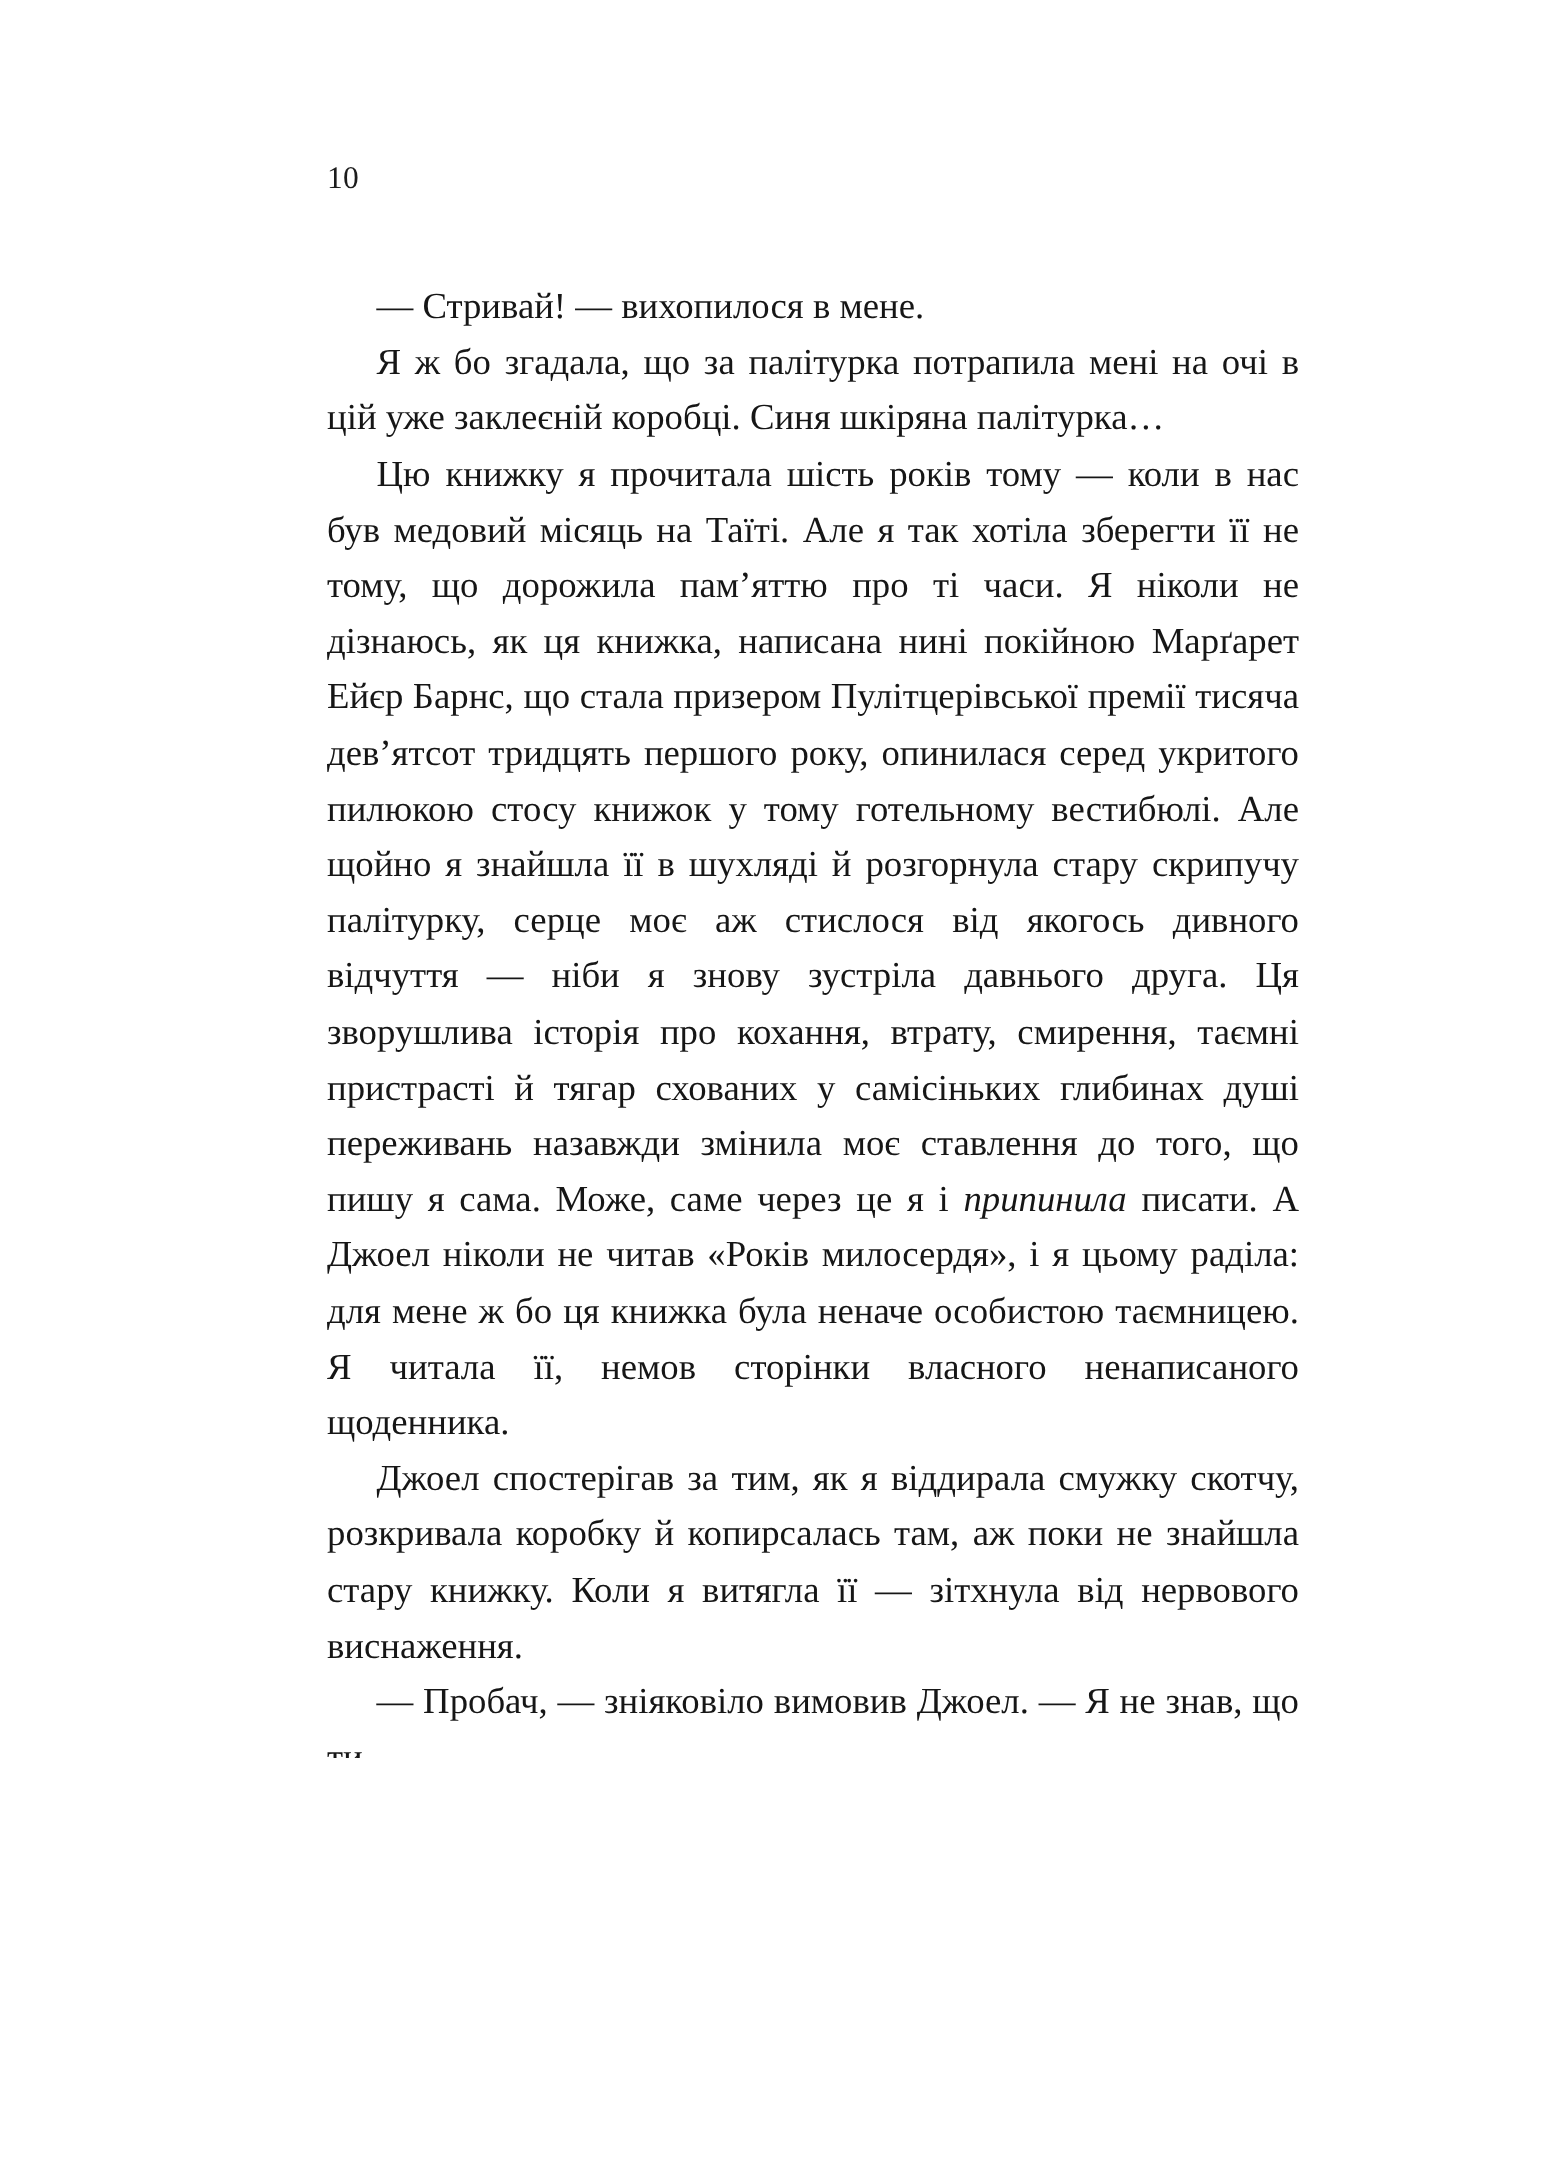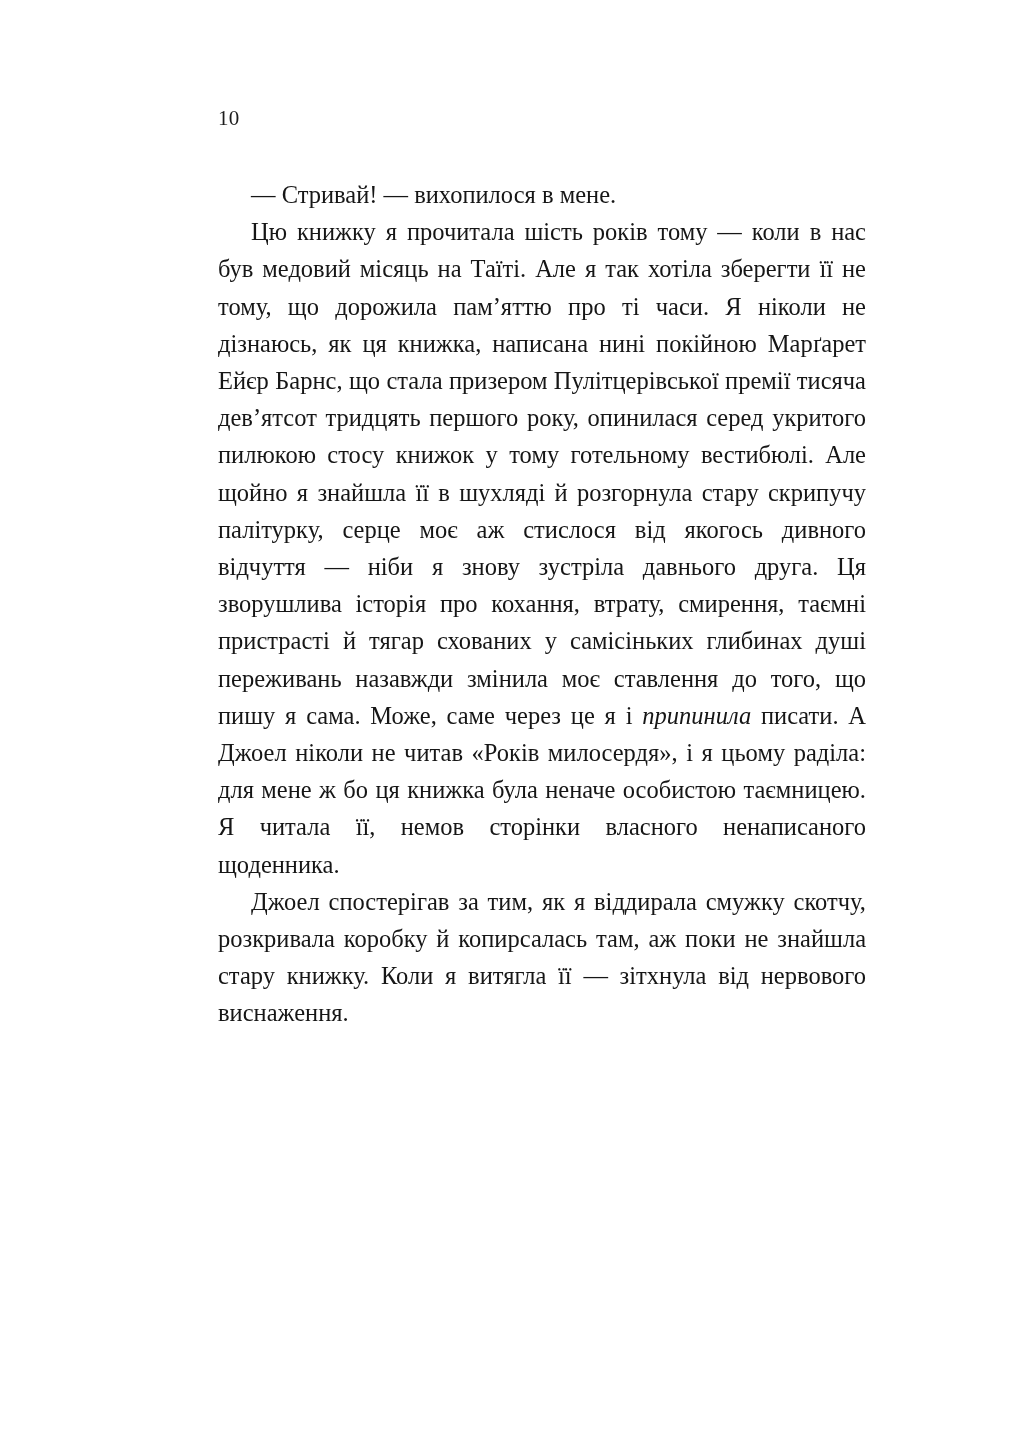--- a/index.html
+++ b/index.html
@@ -27,21 +27,21 @@
     left: 218px;
     top: 108px;
     font-size: 21px;
     line-height: 1;
     letter-spacing: 0.2px;
     color: #1c1c1c;
   }
   .text-block {
     position: absolute;
     left: 218px;
-    top: 176px;
+    top: 186px;
     width: 648px;
   }
   p {
     margin: 0;
     font-size: 24.5px;
     line-height: 37.2px;
     text-align: justify;
     text-justify: inter-word;
     text-indent: 33px;
     hyphens: manual;
@@ -54,22 +54,24 @@
 <body>
 
 <div class="page">
 
   <div class="page-number">10</div>
 
   <div class="text-block">
 
     <p>— Стривай! — вихопилося в мене.</p>
 
+    <p>Я ж бо згадала, що за палітурка потрапила мені на очі в цій уже заклеєній коробці. Синя шкіряна палітурка…</p>
 
 
     <p><span>Цю книжку я прочитала шість років тому — коли в нас був медовий місяць на Таїті. Але я так хотіла зберегти її не тому, що дорожила пам’яттю про ті часи. Я ніколи не дізнаюсь, як ця книжка, написана нині покійною Марґарет Ейєр Барнс, що стала призером Пулітцерівської премії тисяча дев’ятсот тридцять першого року, опинилася серед укритого пилюкою стосу книжок у тому готельному вестибюлі. Але щойно я знайшла її в шухляді й розгорнула стару скрипучу палітурку, серце моє аж стислося від якогось дивного відчуття — ніби я знову зустріла давнього друга. Ця зворушлива історія про кохання, втрату, смирення, таємні пристрасті й тягар схованих у самісіньких глибинах душі переживань назавжди змінила моє ставлення до того, що пишу я сама. Може, саме через це я і </span><em>припинила</em><span> писати. А Джоел ніколи не читав «Років милосердя», і я цьому раділа: для мене ж бо ця книжка була неначе особистою таємницею. Я читала її, немов сторінки власного ненаписаного щоденника.</span></p>
 
     <p>Джоел спостерігав за тим, як я віддирала смужку скотчу, розкривала коробку й копирсалась там, аж поки не знайшла стару книжку. Коли я витягла її — зітхнула від нервового виснаження.</p>
 
+    <p>— Пробач, — зніяковіло вимовив Джоел. — Я не знав, що ти…</p>
 
 
   </div>
 </div>
 
 </body></html>

